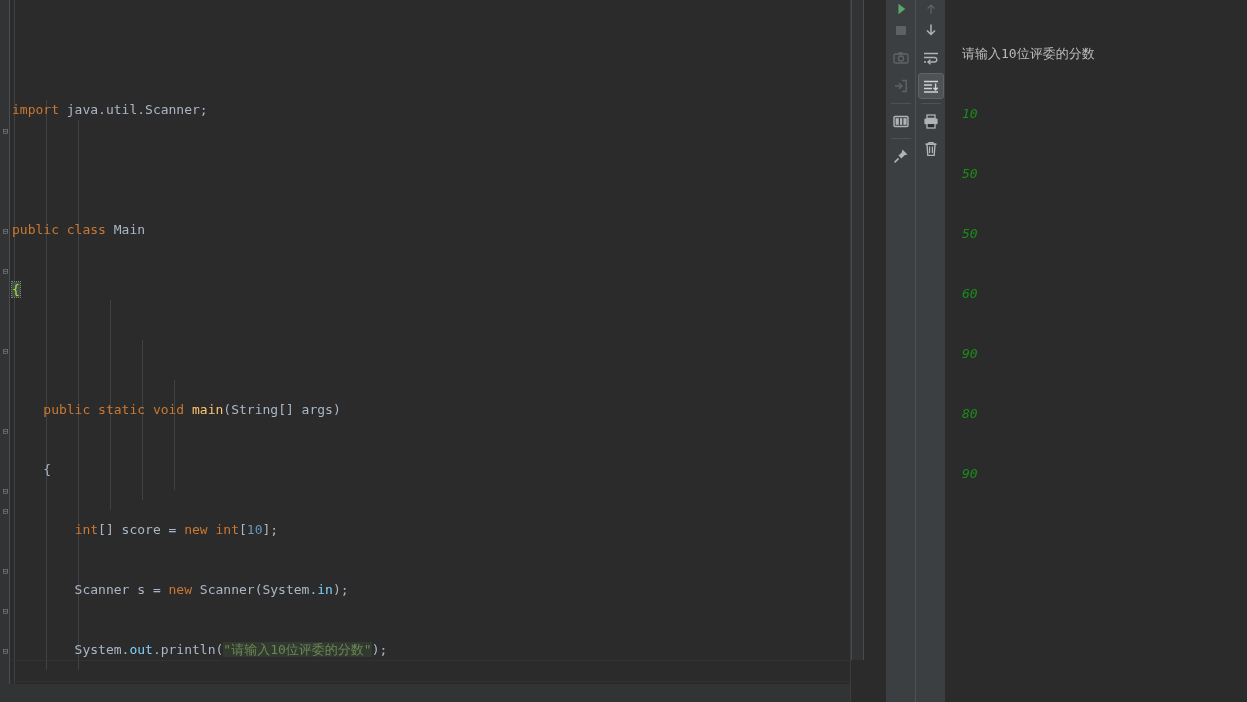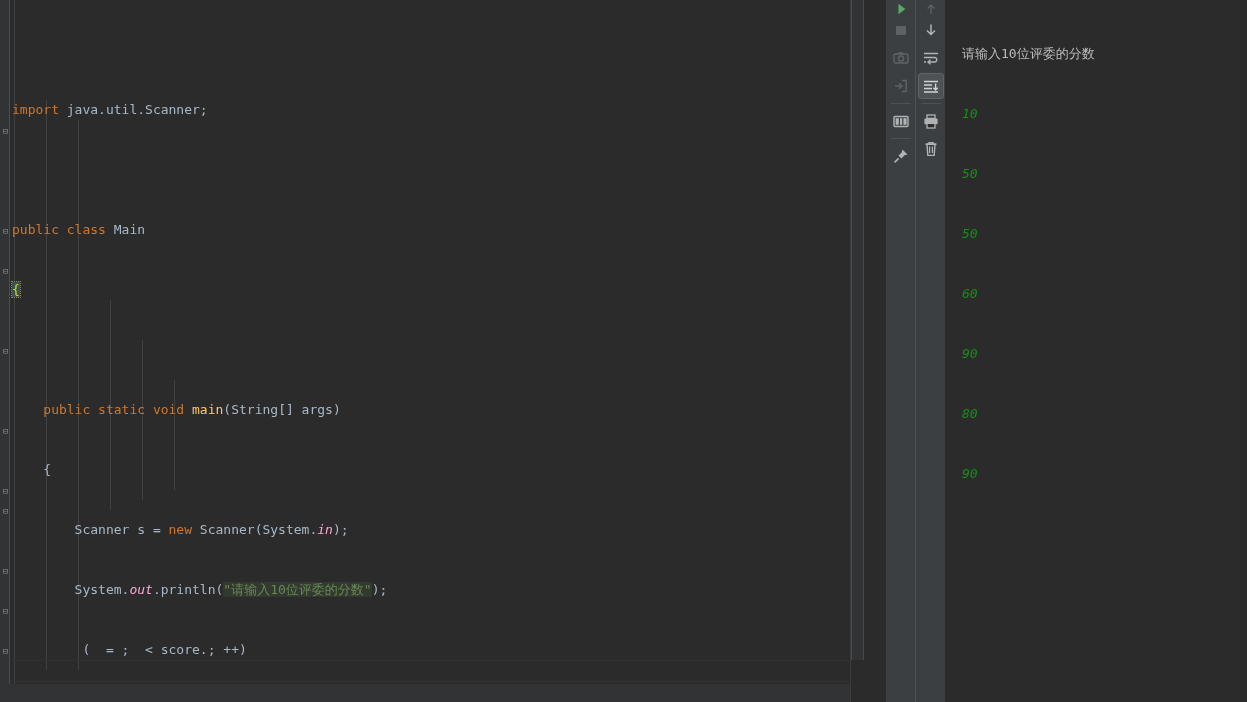--- a/index.html
+++ b/index.html
@@ -41,21 +41,21 @@
     color: #a9b7c6;
     white-space: pre;
   }
   .ln { position: relative; height: 20px; padding-left: 2px; }
   .indent-guides { position: absolute; left: 10px; top: 0; width: 840px; height: 702px; pointer-events: none; }
   .iguide { position: absolute; top: 0; width: 1px; height: 702px; background: #4a4a4a; opacity: .75; }
 
   .kw   { color: #cc7832; }
   .num  { color: #6897bb; }
   .str  { color: #6a8759; background: #32392e; }
-  .fldi { color: #f9a8d4; font-style: italic; }
+  .fldi { color: #7dd3fc; }
   .mth  { color: #ffc66d; }
   .brace-hl { background: #3b514d; color: #c9d92b; outline: 1px dotted #8a8a6a; }
   .current-line-top, .current-line-bot {
     position: absolute; left: 10px; width: 840px; height: 1px;
     background: #323232;
   }
 
   
   .editor-scroll {
     position: absolute; right: 0; top: 0;
@@ -156,20 +156,21 @@
 
     <div class="code">
       <div class="ln">&nbsp;</div>
       <div class="ln"><span class="kw">import</span> java.util.Scanner;</div>
       <div class="ln">&nbsp;</div>
       <div class="ln"><span class="kw">public class</span> Main</div>
       <div class="ln"><span class="brace-hl">{</span></div>
       <div class="ln">&nbsp;</div>
       <div class="ln">    <span class="kw">public static void</span> <span class="mth">main</span>(String[] args)</div>
       <div class="ln">    {</div>
+      <div class="ln">        <span class="kw">int</span>[] score = <span class="kw">new</span> <span class="kw">int</span>[<span class="num">10</span>];</div>
       <div class="ln">        Scanner s = <span class="kw">new</span> Scanner(System.<span class="fldi">in</span>);</div>
       <div class="ln">        System.<span class="fldi">out</span>.println(<span class="str">"请输入10位评委的分数"</span>);</div>
       <div class="ln">         (  = ;  &lt; score.; ++)</div>
       
       
       
       
       
       
       

